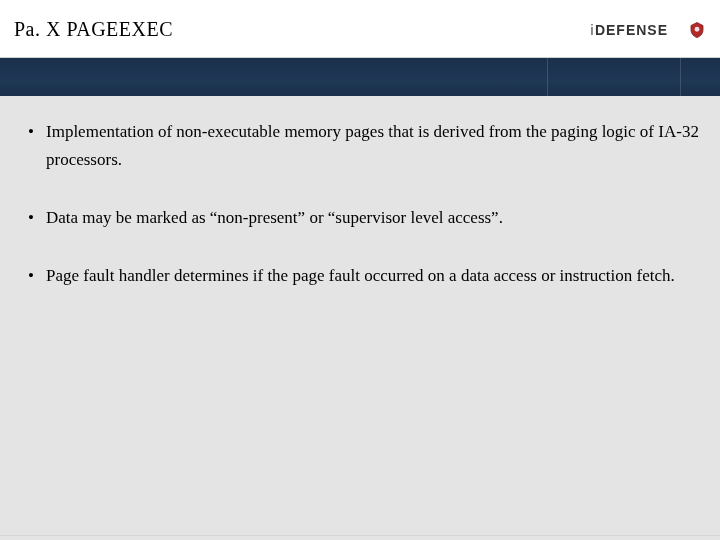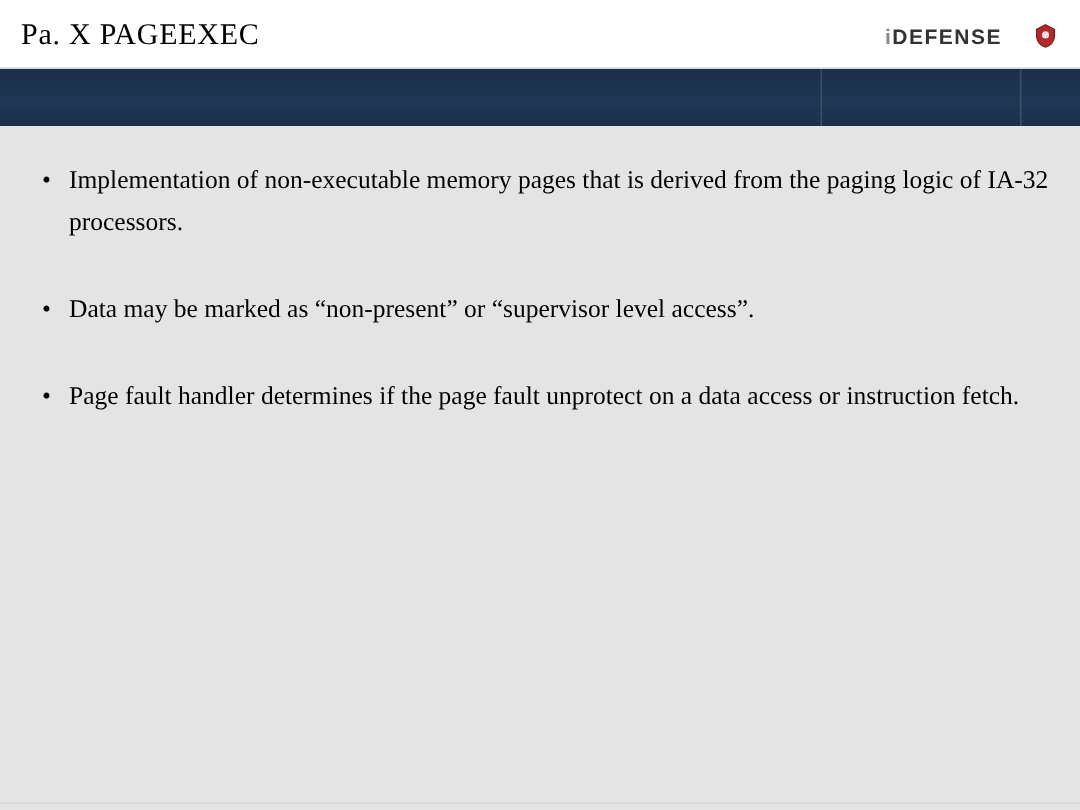--- a/index.html
+++ b/index.html
@@ -9,21 +9,21 @@
     background: #e4e4e4;
     color: #000;
   }
   .header {
     background: #fff;
     padding: 10px 14px 8px 14px;
     border-bottom: 1px solid #d0d0d0;
     display: flex;
     justify-content: space-between;
     align-items: center;
-    height: 46px;
+    height: 58px;
   }
   .title {
     font-size: 20px;
     font-weight: 400;
     letter-spacing: 0.5px;
   }
   .logo {
     display: flex;
     align-items: center;
     gap: 20px;
@@ -128,18 +128,18 @@
 
 <div class="content">
   <ul class="top">
     <li>
       <span>Implementation of non-executable memory pages that is derived from the paging logic of IA-32 processors.</span>
     </li>
     <li>
       <span>Data may be marked as “non-present” or “supervisor level access”.</span>
     </li>
     <li>
-      <span>Page fault handler determines if the page fault unprotect on a data access or instruction fetch.</span>
+      <span>Page fault handler determines if the page fault occurred on a data access or instruction fetch.</span>
     </li>
   </ul>
 </div>
 
 <div class="footer-line"></div>
 
 </body></html>

